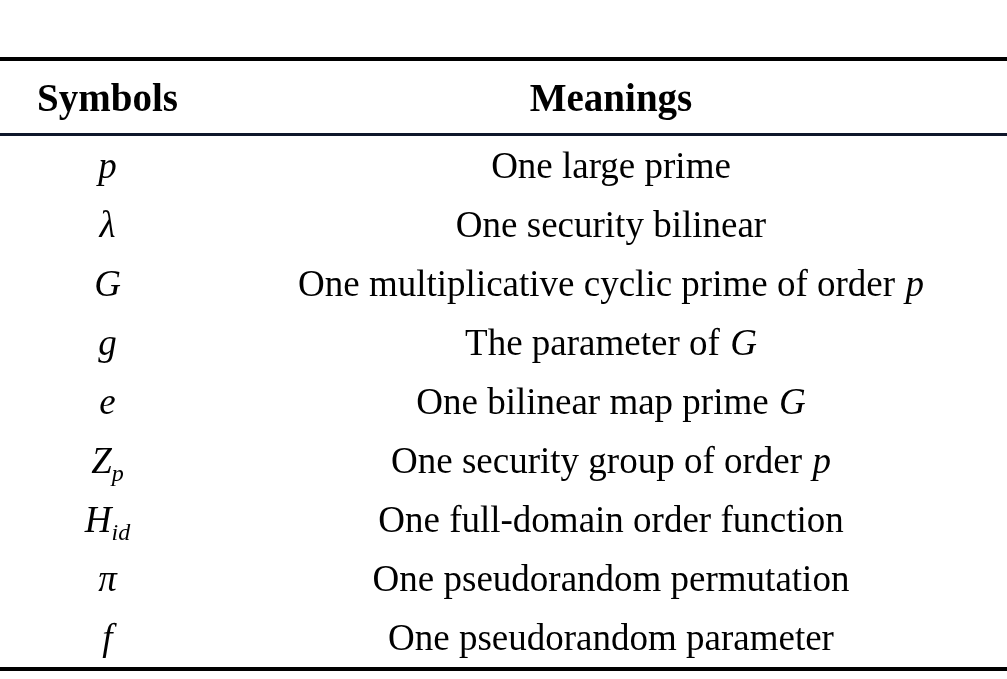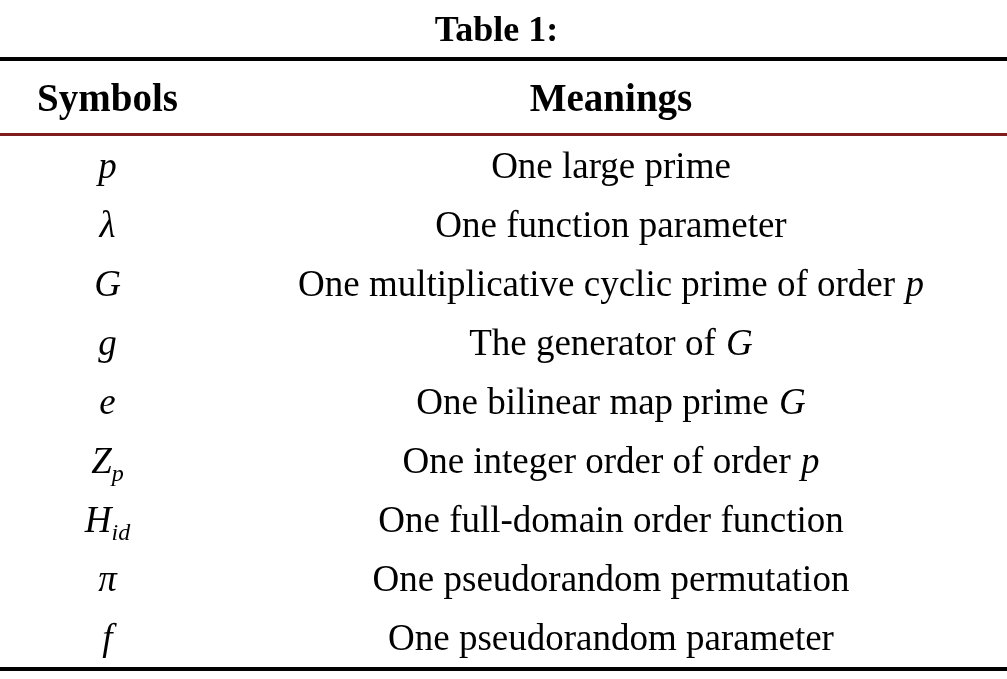--- a/index.html
+++ b/index.html
@@ -33,21 +33,21 @@
     border-top: 4px solid #000000;
     border-bottom: 4px solid #000000;
   }
   col.sym-col { width: 215px; }
   thead th {
     height: 72px;
     font-size: 39px;
     font-weight: 700;
     text-align: center;
     vertical-align: middle;
-    border-bottom: 3px solid #7f1d1d;
+    border-bottom: 3px solid #0f172a;
     padding: 0;
   }
   tbody td {
     height: 59px;
     font-size: 37px;
     text-align: center;
     vertical-align: middle;
     padding: 0;
     white-space: nowrap;
   }
@@ -58,58 +58,57 @@
     line-height: 0;
   }
   td.sym sub:empty { display: none; }
   .var { margin-left: 0.28em; font-style: italic; }
   .var:empty { display: none; margin-left: 0; }
 </style>
 </head>
 <body>
 
 <div class="caption">
-  <span class="label">Table 1:</span>
 </div>
 
 <table class="notation">
   <colgroup>
     <col class="sym-col">
     <col>
   </colgroup>
   <thead>
     <tr>
       <th>Symbols</th>
       <th>Meanings</th>
     </tr>
   </thead>
   <tbody id="rows-body">
       <tr>
         <td class="sym"><span class="it">p</span></td>
         <td class="meaning"><span>One large prime</span></td>
       </tr>
       <tr>
         <td class="sym"><span class="it">λ</span></td>
-        <td class="meaning"><span>One function parameter</span></td>
+        <td class="meaning"><span>One security bilinear</span></td>
       </tr>
       <tr>
         <td class="sym"><span class="it">G</span></td>
         <td class="meaning"><span>One multiplicative cyclic prime of order</span><span class="var">p</span></td>
       </tr>
       <tr>
         <td class="sym"><span class="it">g</span></td>
-        <td class="meaning"><span>The generator of</span><span class="var">G</span></td>
+        <td class="meaning"><span>The parameter of</span><span class="var">G</span></td>
       </tr>
       <tr>
         <td class="sym"><span class="it">e</span></td>
         <td class="meaning"><span>One bilinear map prime</span><span class="var">G</span></td>
       </tr>
       <tr>
         <td class="sym"><span class="it">Z</span><sub>p</sub></td>
-        <td class="meaning"><span>One integer order of order</span><span class="var">p</span></td>
+        <td class="meaning"><span>One security group of order</span><span class="var">p</span></td>
       </tr>
       <tr>
         <td class="sym"><span class="it">H</span><sub>id</sub></td>
         <td class="meaning"><span>One full-domain order function</span></td>
       </tr>
       <tr>
         <td class="sym"><span class="it">π</span></td>
         <td class="meaning"><span>One pseudorandom permutation</span></td>
       </tr>
       <tr>

